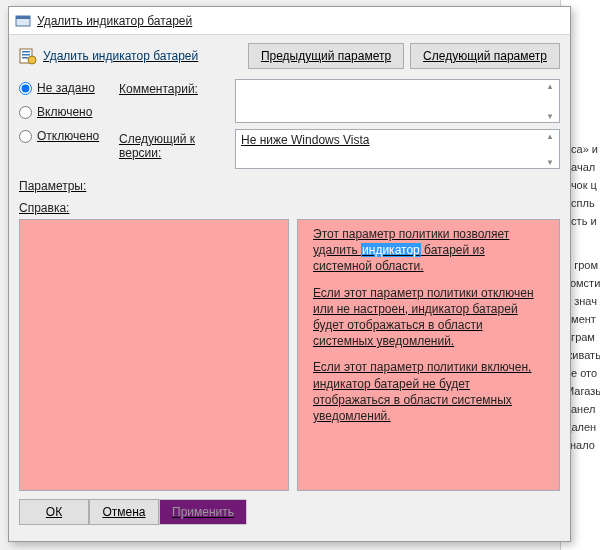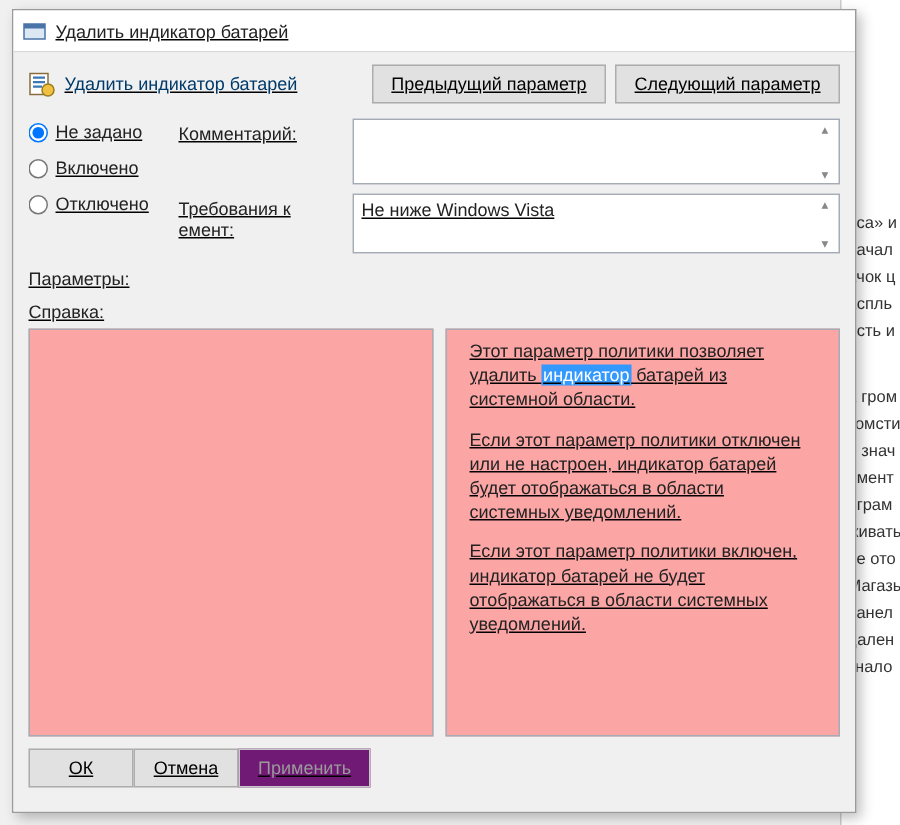--- a/index.html
+++ b/index.html
@@ -221,21 +221,21 @@
           <div class="field-label">Комментарий:</div>
           <div class="field-box tall">
             <span></span>
             <div class="scroll-stub">
                 <span>▴</span>
                 <span>▾</span>
               </div>
           </div>
         </div>
         <div class="field-row">
-          <div class="field-label">Требования к емент:</div>
+          <div class="field-label">Следующий к версии:</div>
           <div class="field-box">
             <span>Не ниже Windows Vista</span>
             <div class="scroll-stub">
                 <span>▴</span>
                 <span>▾</span>
               </div>
           </div>
         </div>
       </div>
     </div>

